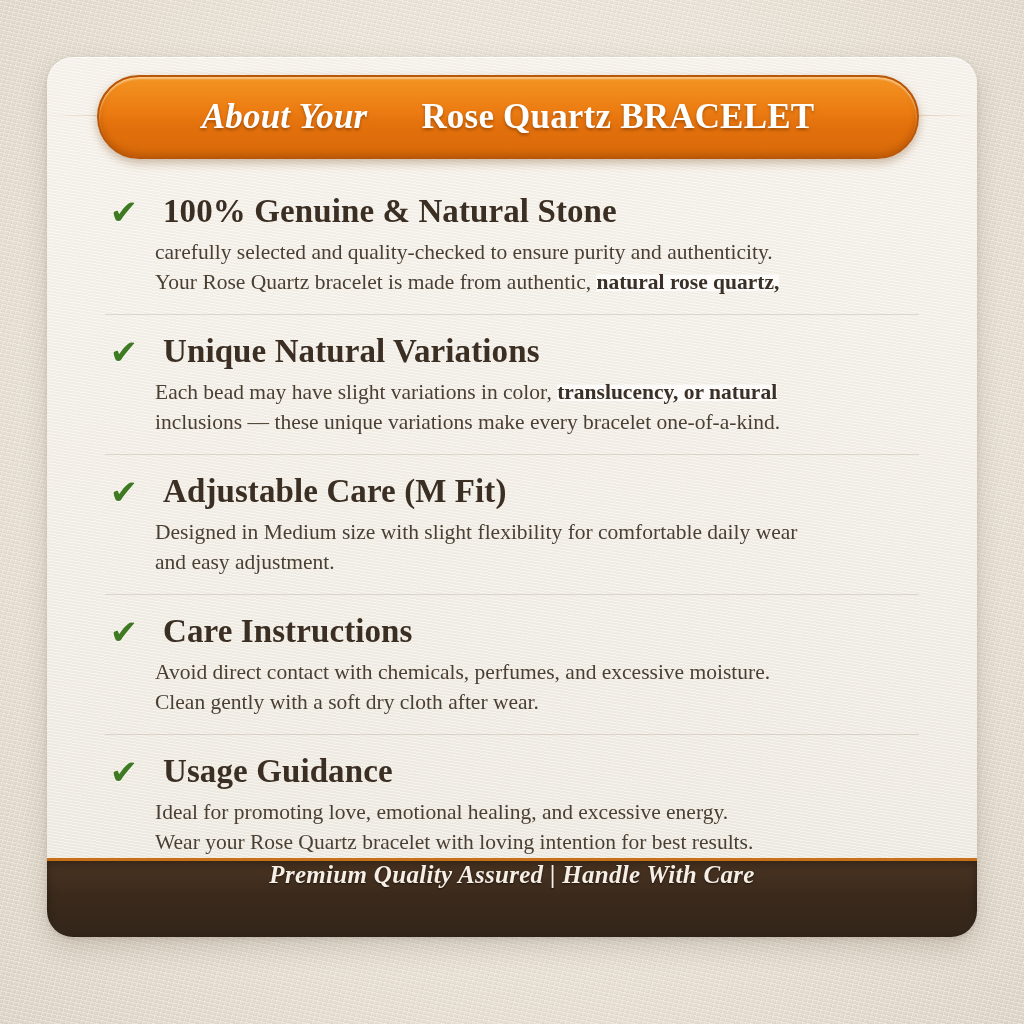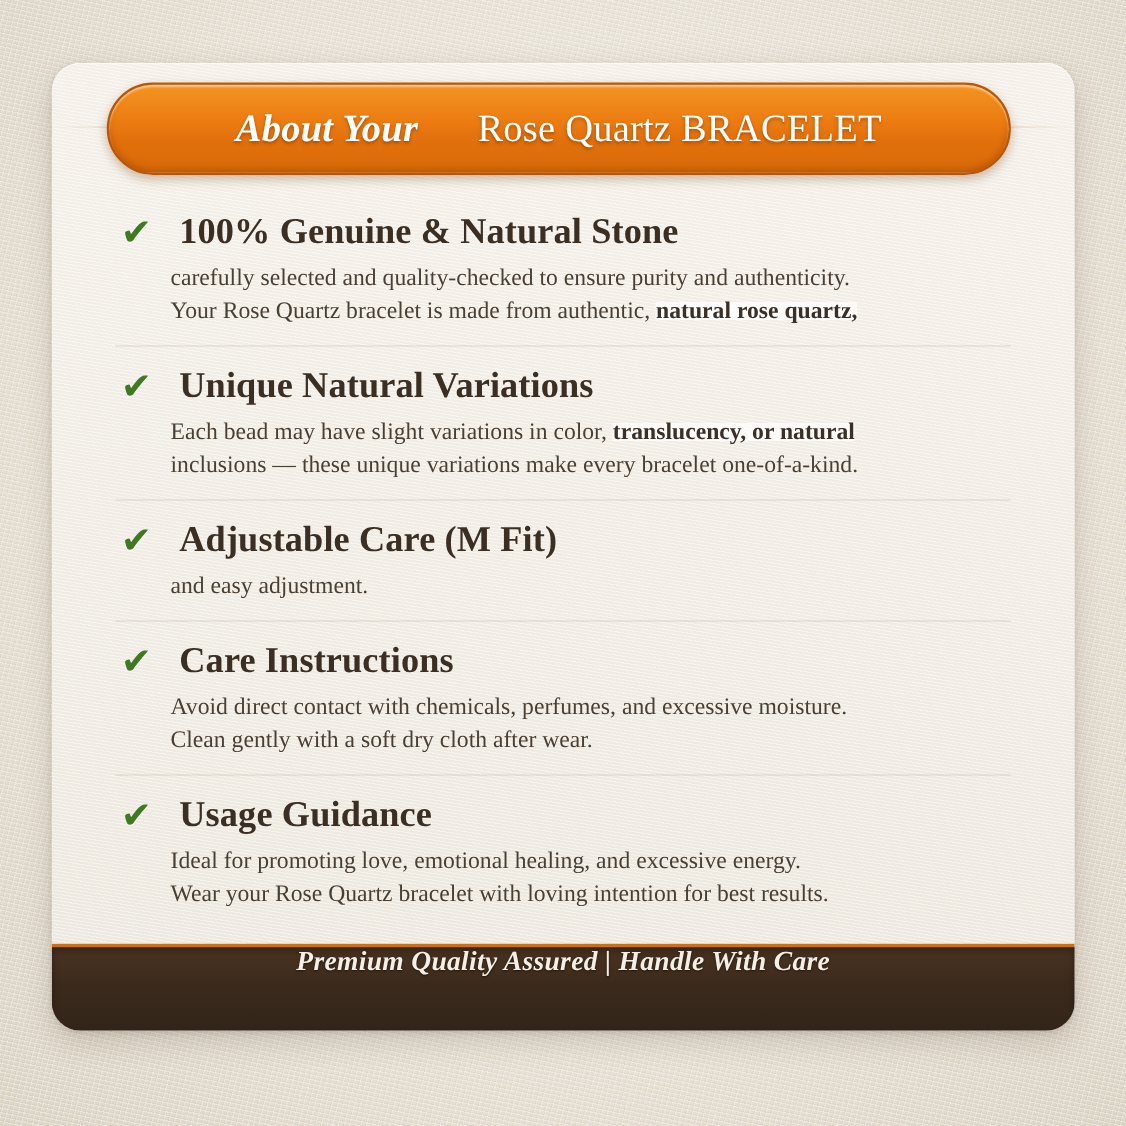--- a/index.html
+++ b/index.html
@@ -77,21 +77,21 @@
     font-size: 35px;
     letter-spacing: 0.2px;
     text-shadow: 0 2px 3px rgba(110,50,0,0.55);
     white-space: nowrap;
   }
   #header-title .em {
     font-style: italic;
     font-weight: bold;
   }
   #header-title .rg {
-    font-weight: normal;
+    font-weight: bold;
     margin-left: 45px;
   }
 
   
   #content {
     position: absolute;
     left: 0;
     right: 0;
     top: 118px;
     bottom: 86px;
@@ -207,20 +207,21 @@
           <div class="item-title">Unique Natural Variations</div>
           <p class="item-line"><span>Each bead may have slight variations in color, </span><b class="smudge">translucency, or natural</b></p>
           <p class="item-line">inclusions — these unique variations make every bracelet one-of-a-kind.</p>
         </div>
       </div>
 
       <div class="item">
         <div class="check">✔</div>
         <div class="item-body">
           <div class="item-title">Adjustable Care (M Fit)</div>
+          <p class="item-line"><span>Designed in Medium size with slight flexibility for comfortable daily wear</span><b></b></p>
           <p class="item-line">and easy adjustment.</p>
         </div>
       </div>
 
       <div class="item">
         <div class="check">✔</div>
         <div class="item-body">
           <div class="item-title">Care Instructions</div>
           <p class="item-line"><span>Avoid direct contact with chemicals, perfumes, and excessive moisture.</span><b></b></p>
           <p class="item-line">Clean gently with a soft dry cloth after wear.</p>

